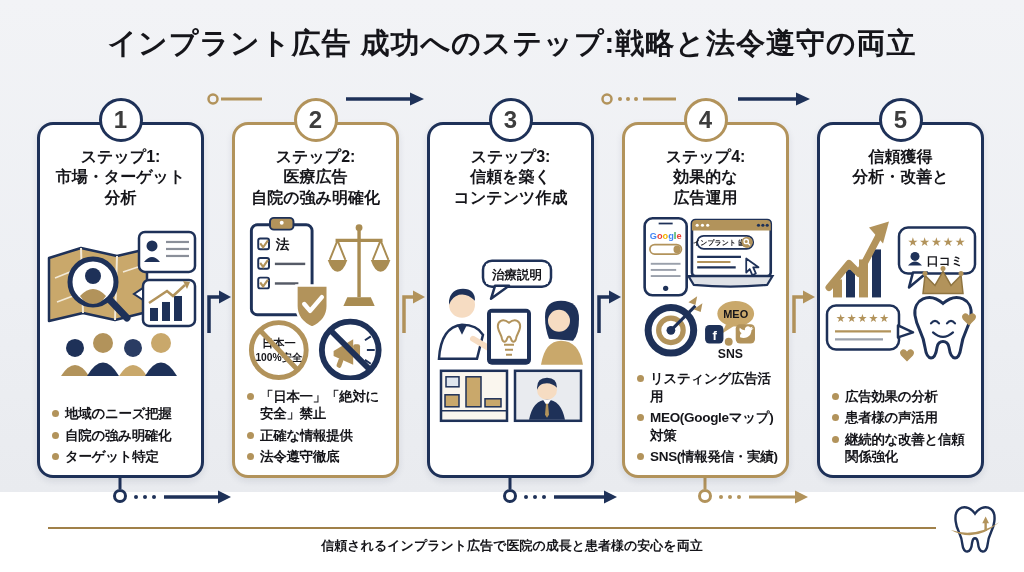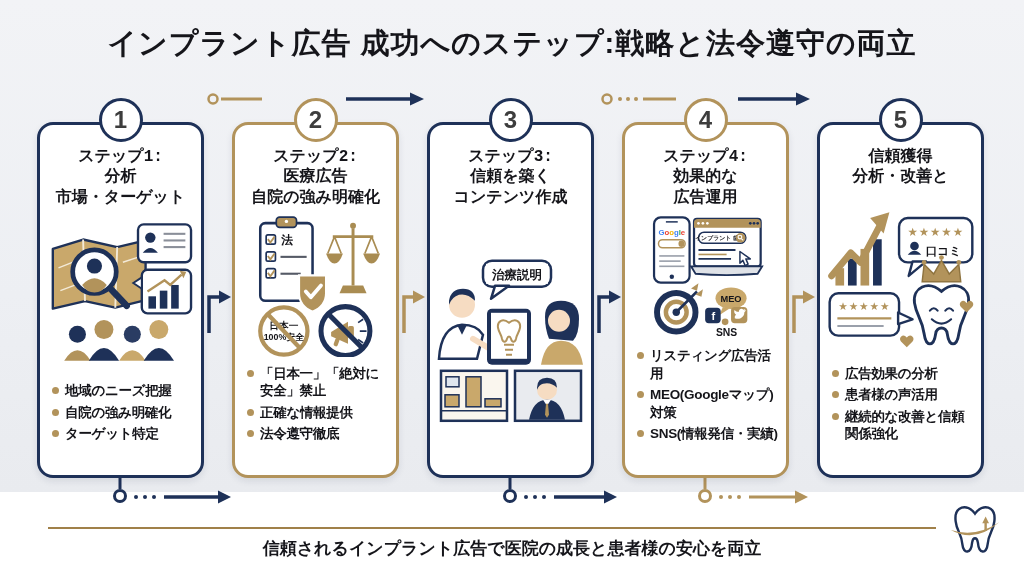--- a/index.html
+++ b/index.html
@@ -20,34 +20,34 @@
         border:3px solid var(--navy);border-radius:16px;z-index:2;
         display:flex;flex-direction:column;box-shadow:0 3px 7px rgba(25,35,65,.10);}
   .card.gold{border-color:var(--gold);}
   .c1{left:37px}.c2{left:232px}.c3{left:427px}.c4{left:622px}.c5{left:817px}
   .num{position:absolute;top:-27px;left:50%;transform:translateX(-50%);
        width:44px;height:44px;border-radius:50%;background:#fff;
        border:3px solid var(--navy);color:#3d3d3d;font-size:24px;font-weight:800;
        display:flex;align-items:center;justify-content:center;z-index:4;}
   .card.gold .num{border-color:var(--gold);}
   .card-title{margin-top:22px;text-align:center;font-size:16px;font-weight:800;
-              line-height:1.28;color:var(--ink);font-family:Liberation Mono, monospace;}
+              line-height:1.28;color:var(--ink);}
   .card-title span{display:block;}
   .illus{flex:1 1 auto;min-height:0;position:relative;margin:5px 3px 0 3px;}
   .illus svg{position:absolute;inset:0;width:100%;height:100%;}
-  .bullets{list-style:none;margin-top:auto;padding:4px 6px 28px 12px;}
+  .bullets{list-style:none;margin-top:auto;padding:4px 6px 5px 12px;}
   .bullets li{display:flex;align-items:flex-start;font-size:13.5px;font-weight:800;
               color:var(--ink);line-height:1.3;margin:4px 0;letter-spacing:-.3px;}
   .bullets .dot{flex:none;width:7px;height:7px;border-radius:50%;background:var(--gold);
                 margin:5px 6px 0 0;}
   
   .divider{position:absolute;top:527px;left:48px;width:888px;height:2px;
            background:var(--gold-dark);z-index:2;}
   .footer-text{position:absolute;top:537px;left:0;right:0;text-align:center;
-               font-size:17px;font-weight:800;color:var(--ink);z-index:2;}
+               font-size:13px;font-weight:800;color:var(--ink);z-index:2;}
   .tooth-logo{position:absolute;left:946px;top:498px;width:58px;height:68px;z-index:2;}
   .connectors{position:absolute;inset:0;width:1024px;height:572px;z-index:1;
               pointer-events:none;}
   svg text{font-family:"Liberation Sans","DejaVu Sans",sans-serif;}
 </style>
 </head>
 <body>
 
 <div id="page">
 
@@ -109,22 +109,22 @@
         <circle cx="739" cy="497" r="2" fill="#b2935b"></circle>
       <line x1="749" y1="497" x2="795" y2="497" stroke="#b2935b" stroke-width="3"></line>
       <path d="M795 490.5 L808 497 L795 503.5 Z" fill="#b2935b"></path>
     </g>
   </svg>
 
   <div class="card c1">
     <div class="num">1</div>
     <div class="card-title">
       <span>ステップ1:</span>
+      <span>市場・ターゲット</span>
       <span>分析</span>
-      <span>市場・ターゲット</span>
     </div>
     <div class="illus">
       <svg viewBox="0 0 155 170" preserveAspectRatio="xMidYMid meet">
         <g>
           <path d="M6 38 L38 28 L74 36 L104 29 L104 92 L72 100 L40 93 L6 101 Z" fill="#c9a86b" stroke="#1e3158" stroke-width="2.5" stroke-linejoin="round"></path>
           <path d="M38 28 L40 93 M74 36 L72 100" stroke="#f3ead8" stroke-width="2"></path>
           <path d="M12 58 L32 50 M48 72 L66 62 M80 52 L98 46 M14 82 L30 76" stroke="#f3ead8" stroke-width="1.5"></path>
         </g>
         <g>
           <circle cx="50" cy="62" r="23" fill="#fff" stroke="#1e3158" stroke-width="5"></circle>

